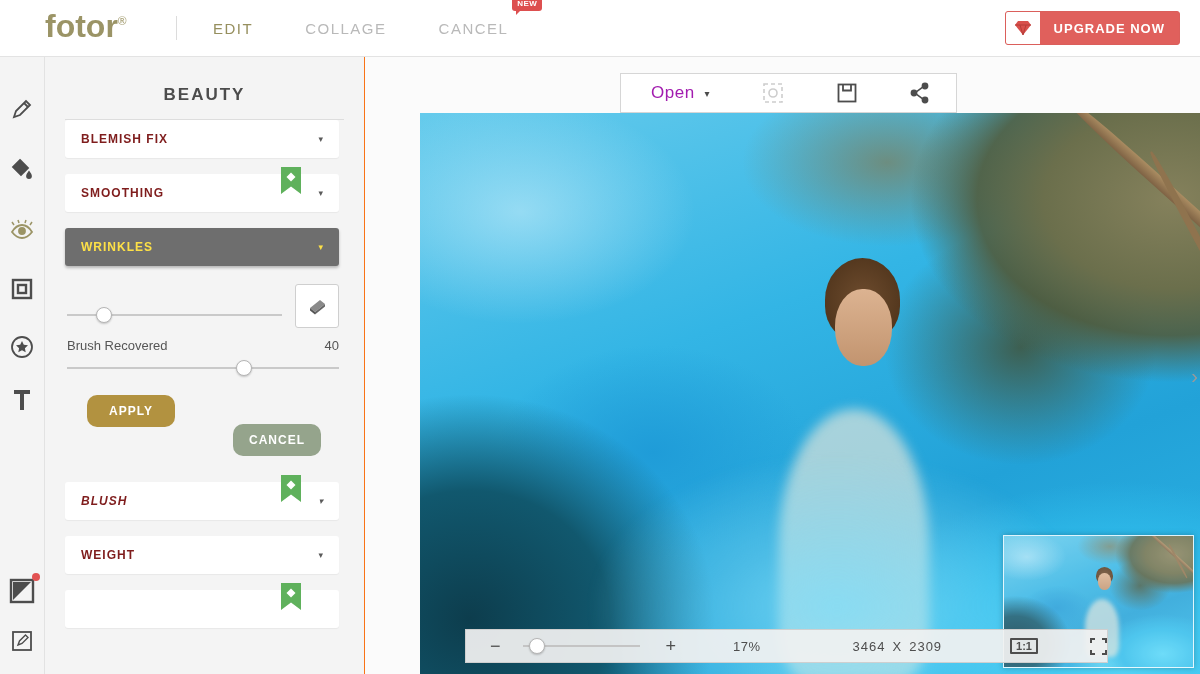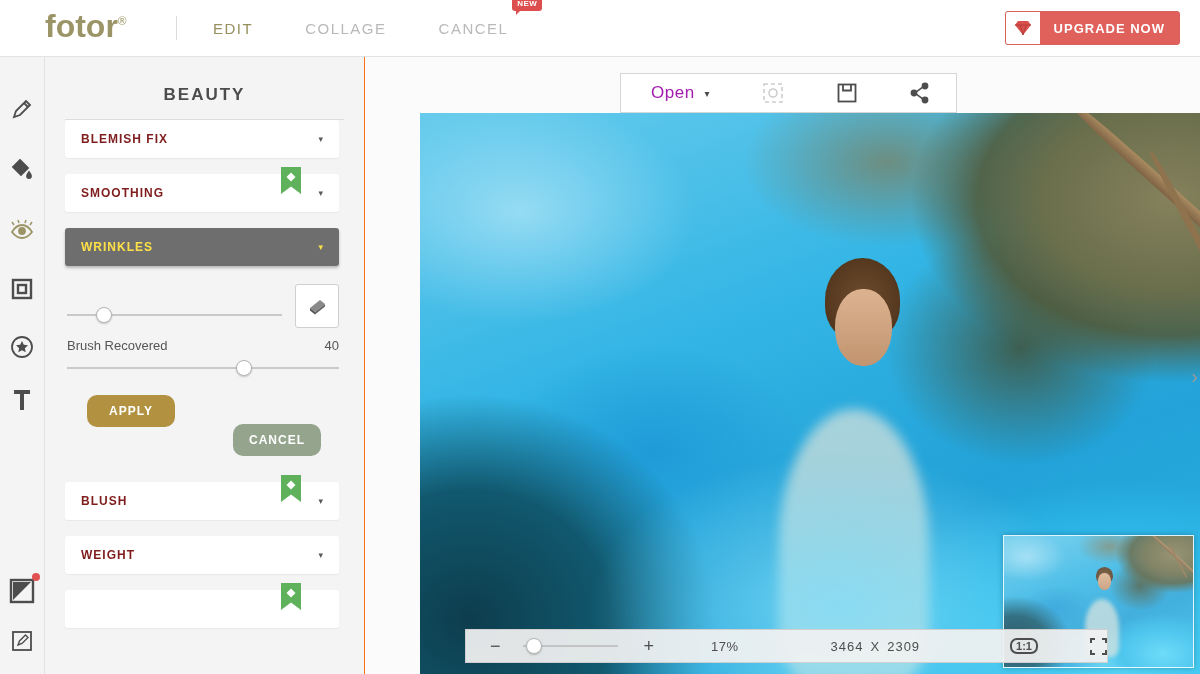--- a/index.html
+++ b/index.html
@@ -64,21 +64,21 @@
   .slider .handle { position:absolute; top:7px; width:16px; height:16px; background:#fff;
     border:1px solid #b5b5b5; border-radius:50%; box-shadow:0 1px 2px rgba(0,0,0,.2);
     transform:translateX(-8px); cursor:pointer; }
   .brush-slider { width:215px; }
   .years-line { display:flex; justify-content:space-between; margin-top:8px; }
   .btn-row { display:flex; justify-content:space-between; padding:12px 18px 0 20px; }
   .btn { border:none; border-radius:10px; width:88px; height:32px; color:#fff; font-size:12px;
     font-weight:bold; letter-spacing:1px; cursor:pointer; font-family:"Liberation Sans",sans-serif; }
   .btn.apply { background:#b29240; }
   .btn.cancel { background:#95a48c;margin-top:29px; }
-  .after-controls { margin-top:20px; }
+  .after-controls { margin-top:20px;font-style:italic; }
 
   
   .canvas { position:absolute; left:366px; top:57px; right:0; bottom:0; background:#fbfbfb; }
   .photo { position:absolute; left:54px; top:56px; width:747px; height:514px; z-index:1; }
 
   .photo-art { position:relative; width:100%; height:100%; overflow:hidden;
     background:
       radial-gradient(ellipse 30% 26% at 12% 16%, rgba(195,236,250,.6) 0%, rgba(195,236,250,0) 70%),
       radial-gradient(ellipse 48% 42% at 84% 90%, #55d6f8 0%, #2fbceb 45%, rgba(47,188,235,0) 72%),
       radial-gradient(ellipse 36% 30% at 58% 97%, #5cd8f6 0%, rgba(92,216,246,0) 65%),
@@ -122,21 +122,21 @@
   
   .statusbar { position:absolute; left:99px; top:572px; width:643px; height:34px;
     background:rgba(241,241,241,.93); border:1px solid #cfcfcf; z-index:3;
     display:flex; align-items:center; color:#4e4e4e; }
   .sb-minus { margin-left:24px; font-size:18px; cursor:pointer; }
   .zoom-slider { width:120px; margin-left:22px; }
   .zoom-slider .track { background:#c4c4c4; }
   .sb-plus { margin-left:26px; font-size:18px; cursor:pointer; }
   .sb-zoom { margin-left:57px; font-size:13px; letter-spacing:.5px; }
   .sb-dims { margin-left:92px; font-size:13px; letter-spacing:1px; display:flex; gap:7px; }
-  .sb-ratio { margin-left:90px; border:2px solid #4e4e4e; border-radius:7px; padding:0 4px;
+  .sb-ratio { margin-left:68px; border:2px solid #4e4e4e; border-radius:1px; padding:0 4px;
     font-size:11px; font-weight:bold; cursor:pointer; }
   .sb-full { margin-left:52px; display:flex; cursor:pointer; }
 </style>
 </head>
 <body>
 
 <div class="app">
 
   <header>
     <div class="logo"><span>fotor</span><sup>®</sup></div>

